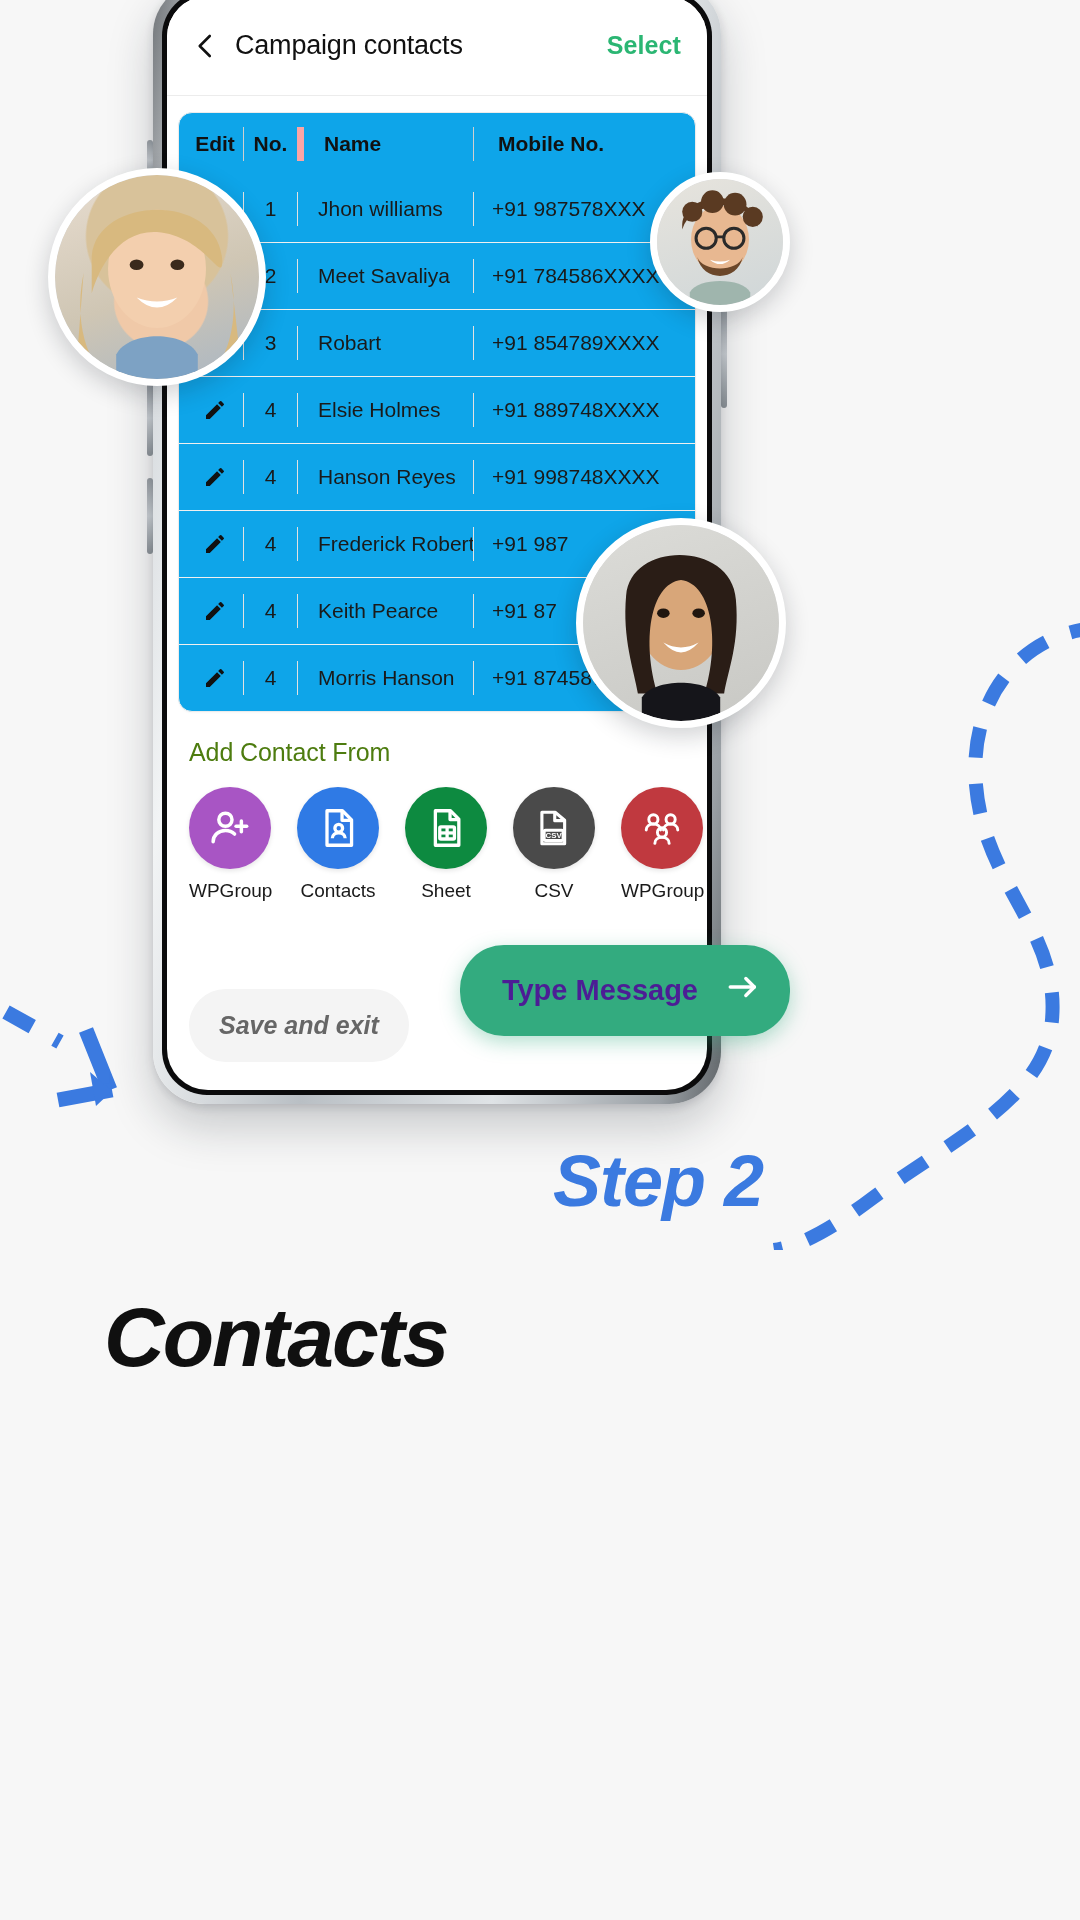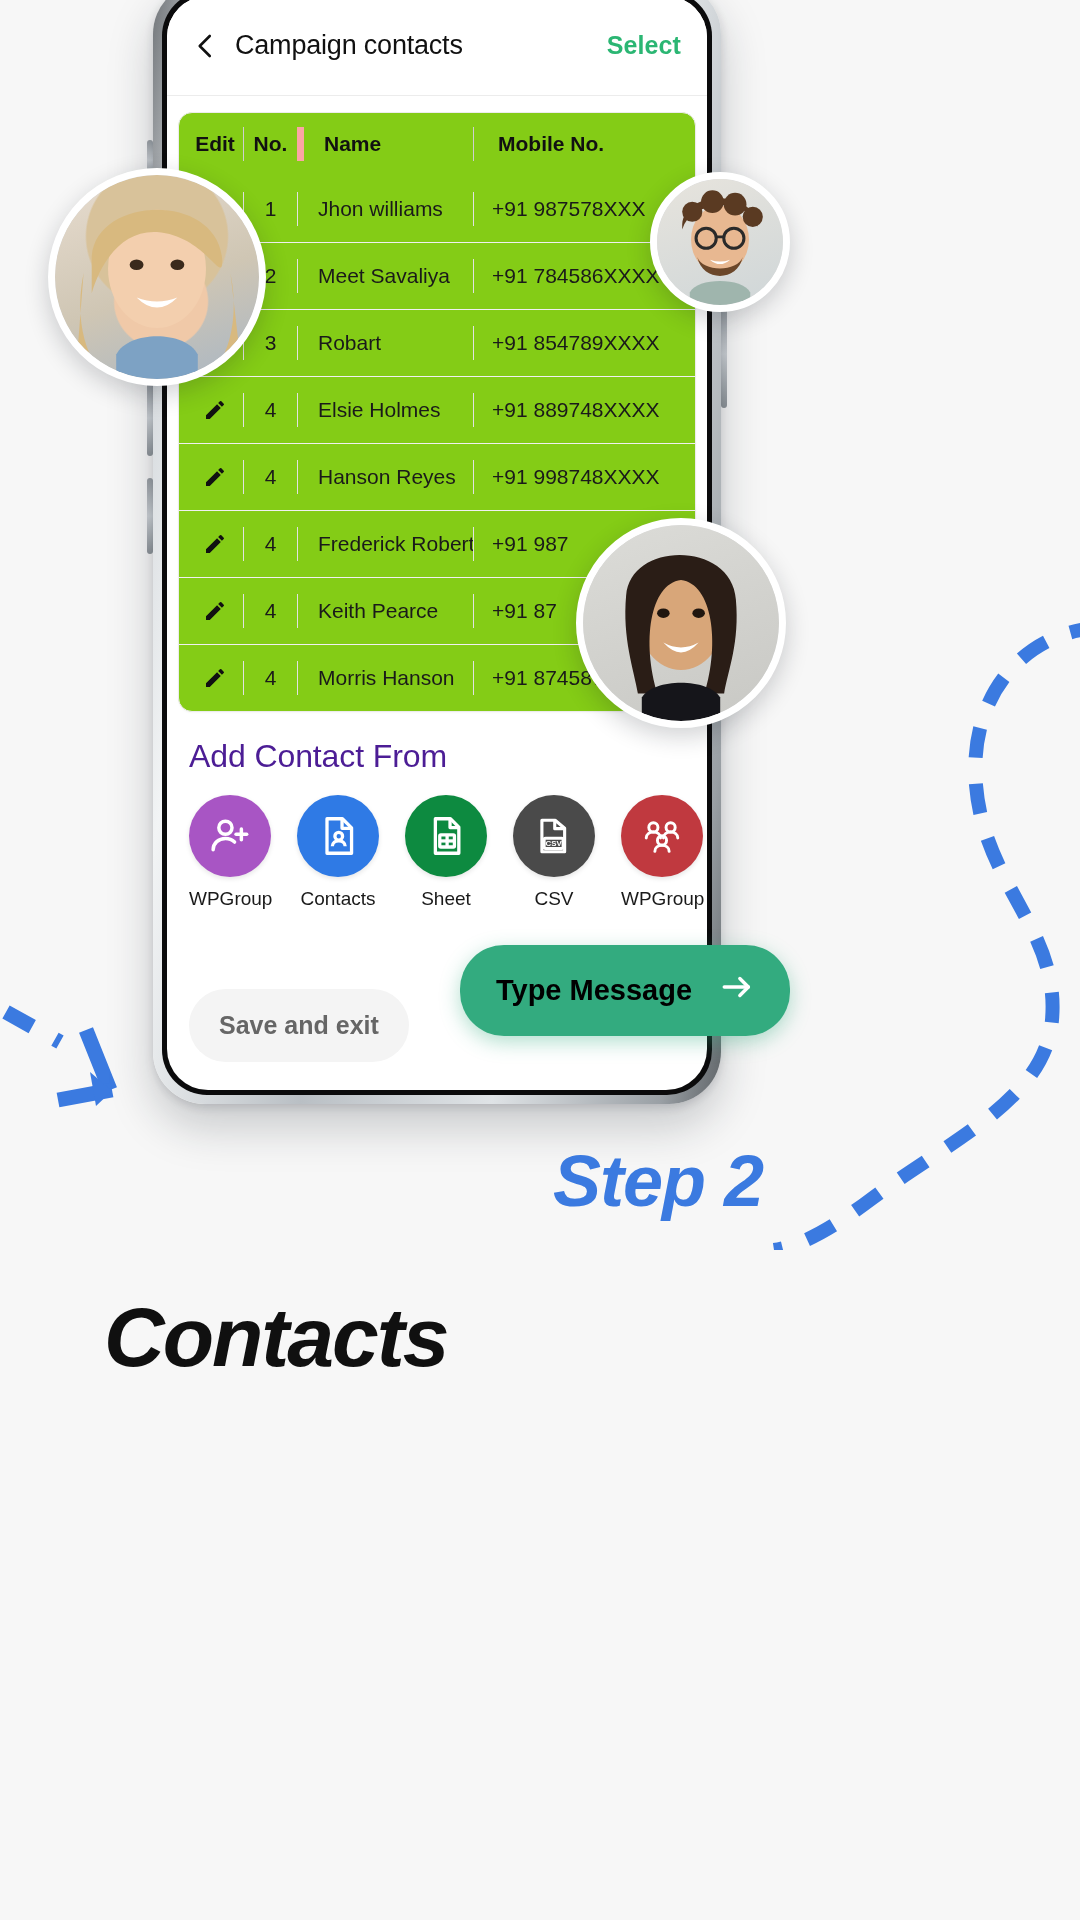--- a/index.html
+++ b/index.html
@@ -60,21 +60,21 @@
     letter-spacing: -.2px; white-space: nowrap;
   }
   .select-btn {
     margin-left: auto; color: #2bb673; font-size: 25px; font-weight: bold;
     letter-spacing: .1px;
   }
 
   
   .table-card {
     margin: 16px 11px 0 11px;
-    background: #84cc16;
+    background: #0ea5e9;
     border: 1px solid #ececec;
     border-radius: 14px;
     box-shadow: 0 1px 2px rgba(0,0,0,.03);
     overflow: hidden;
   }
   .trow { display: flex; align-items: center; height: 67px; padding: 0 8px; }
   .trow + .trow { border-top: 1px solid #f0f0f0; }
   .thead { height: 62px; font-weight: bold; }
   .thead .c { font-weight: bold; font-size: 21px; color: #111; }
   .c { font-size: 21px; color: #1a1a1a; white-space: nowrap; overflow: hidden; }
@@ -82,41 +82,41 @@
   .c-no   { width: 54px; flex: 0 0 54px; text-align: center; border-left: 1px solid #e2e2e2; line-height: 34px; }
   .thead .c-no { border-left: 1px solid #cfcfcf; }
   .c-name { flex: 1 1 auto; padding-left: 20px; border-left: 1px solid #e2e2e2; line-height: 34px; }
   .thead .c-name { border-left: 7px solid #fca5a5; }
   .c-mob  { width: 214px; flex: 0 0 214px; padding-left: 18px; border-left: 1px solid #e2e2e2; line-height: 34px; }
   .thead .c-mob { border-left: 1px solid #cfcfcf; padding-left: 24px; }
   .pencil { width: 24px; height: 24px; display:block; }
 
   
   .add-sec { padding: 26px 22px 0 22px; }
-  .add-title { font-size: 32px; color: #4c1d95; letter-spacing: -.1px; }
+  .add-title { font-size: 25px; color: #4d7c0f; letter-spacing: -.1px; }
   .chips { display: flex; gap: 26px; margin-top: 20px; }
   .chip { width: 82px; text-align: center; }
   .circ {
     width: 82px; height: 82px; border-radius: 50%;
     display: flex; align-items: center; justify-content: center;
     box-shadow: 0 2px 5px rgba(0,0,0,.10);
   }
   .chip-label { font-size: 19px; color: #1a1a1a; margin-top: 11px; white-space: nowrap; }
 
   
-  .footer { position: absolute; left: 0; right: 6px; bottom: 28px; padding: 0 22px; display:flex; align-items:center; }
+  .footer { position: absolute; left: 0; right: 6px; bottom: 28px; padding: 0 22px; display:flex; align-items:center;font-style:italic; }
   .btn-save {
     background: #f4f4f4; color: #666; font-size: 25px; font-weight: bold;
     padding: 22px 30px; border-radius: 40px; white-space: nowrap;
   }
   .btn-type {
     margin-left: 28px; flex: 1 1 auto;
-    background: #33ab7f; color: #000000; font-size: 29px; font-weight: bold;
+    background: #33ab7f; color: #4c1d95; font-size: 29px; font-weight: bold;
     padding: 25px 30px; border-radius: 44px;
-    display: flex; align-items: center; justify-content: center; gap: 28px;
+    display: flex; align-items: center; justify-content: flex-end; gap: 28px;
     box-shadow: 0 6px 20px rgba(51,171,127,.38);
     white-space: nowrap;
     width: 330px;
   }
   
   .btn-type-outer {
     position: absolute; left: 432px; bottom: 884px; width: 330px;
   }
 
   

